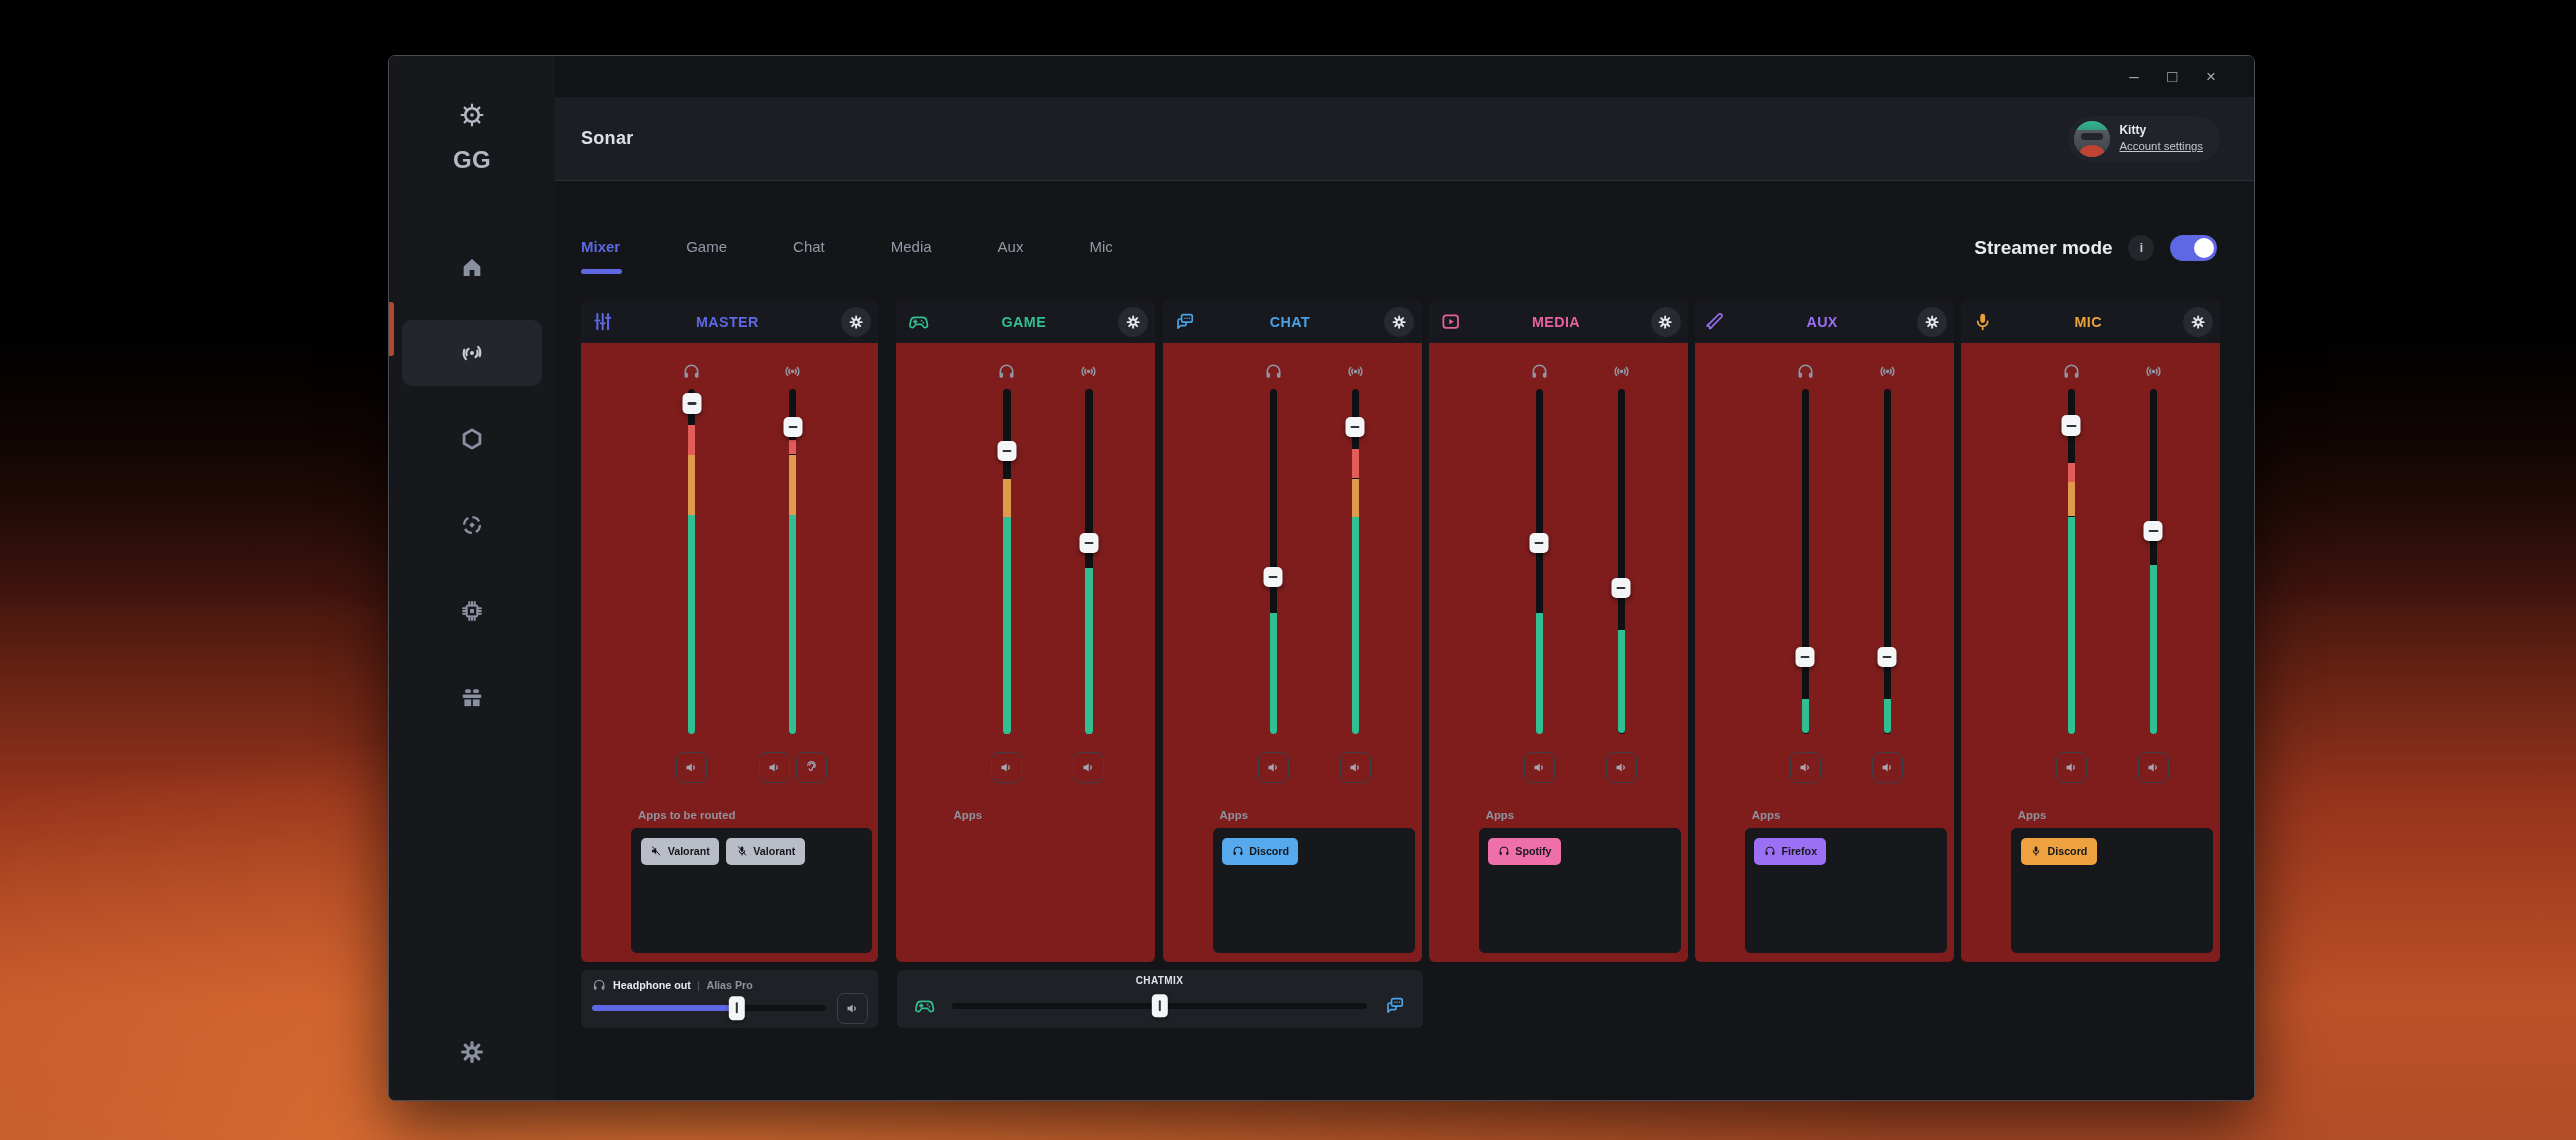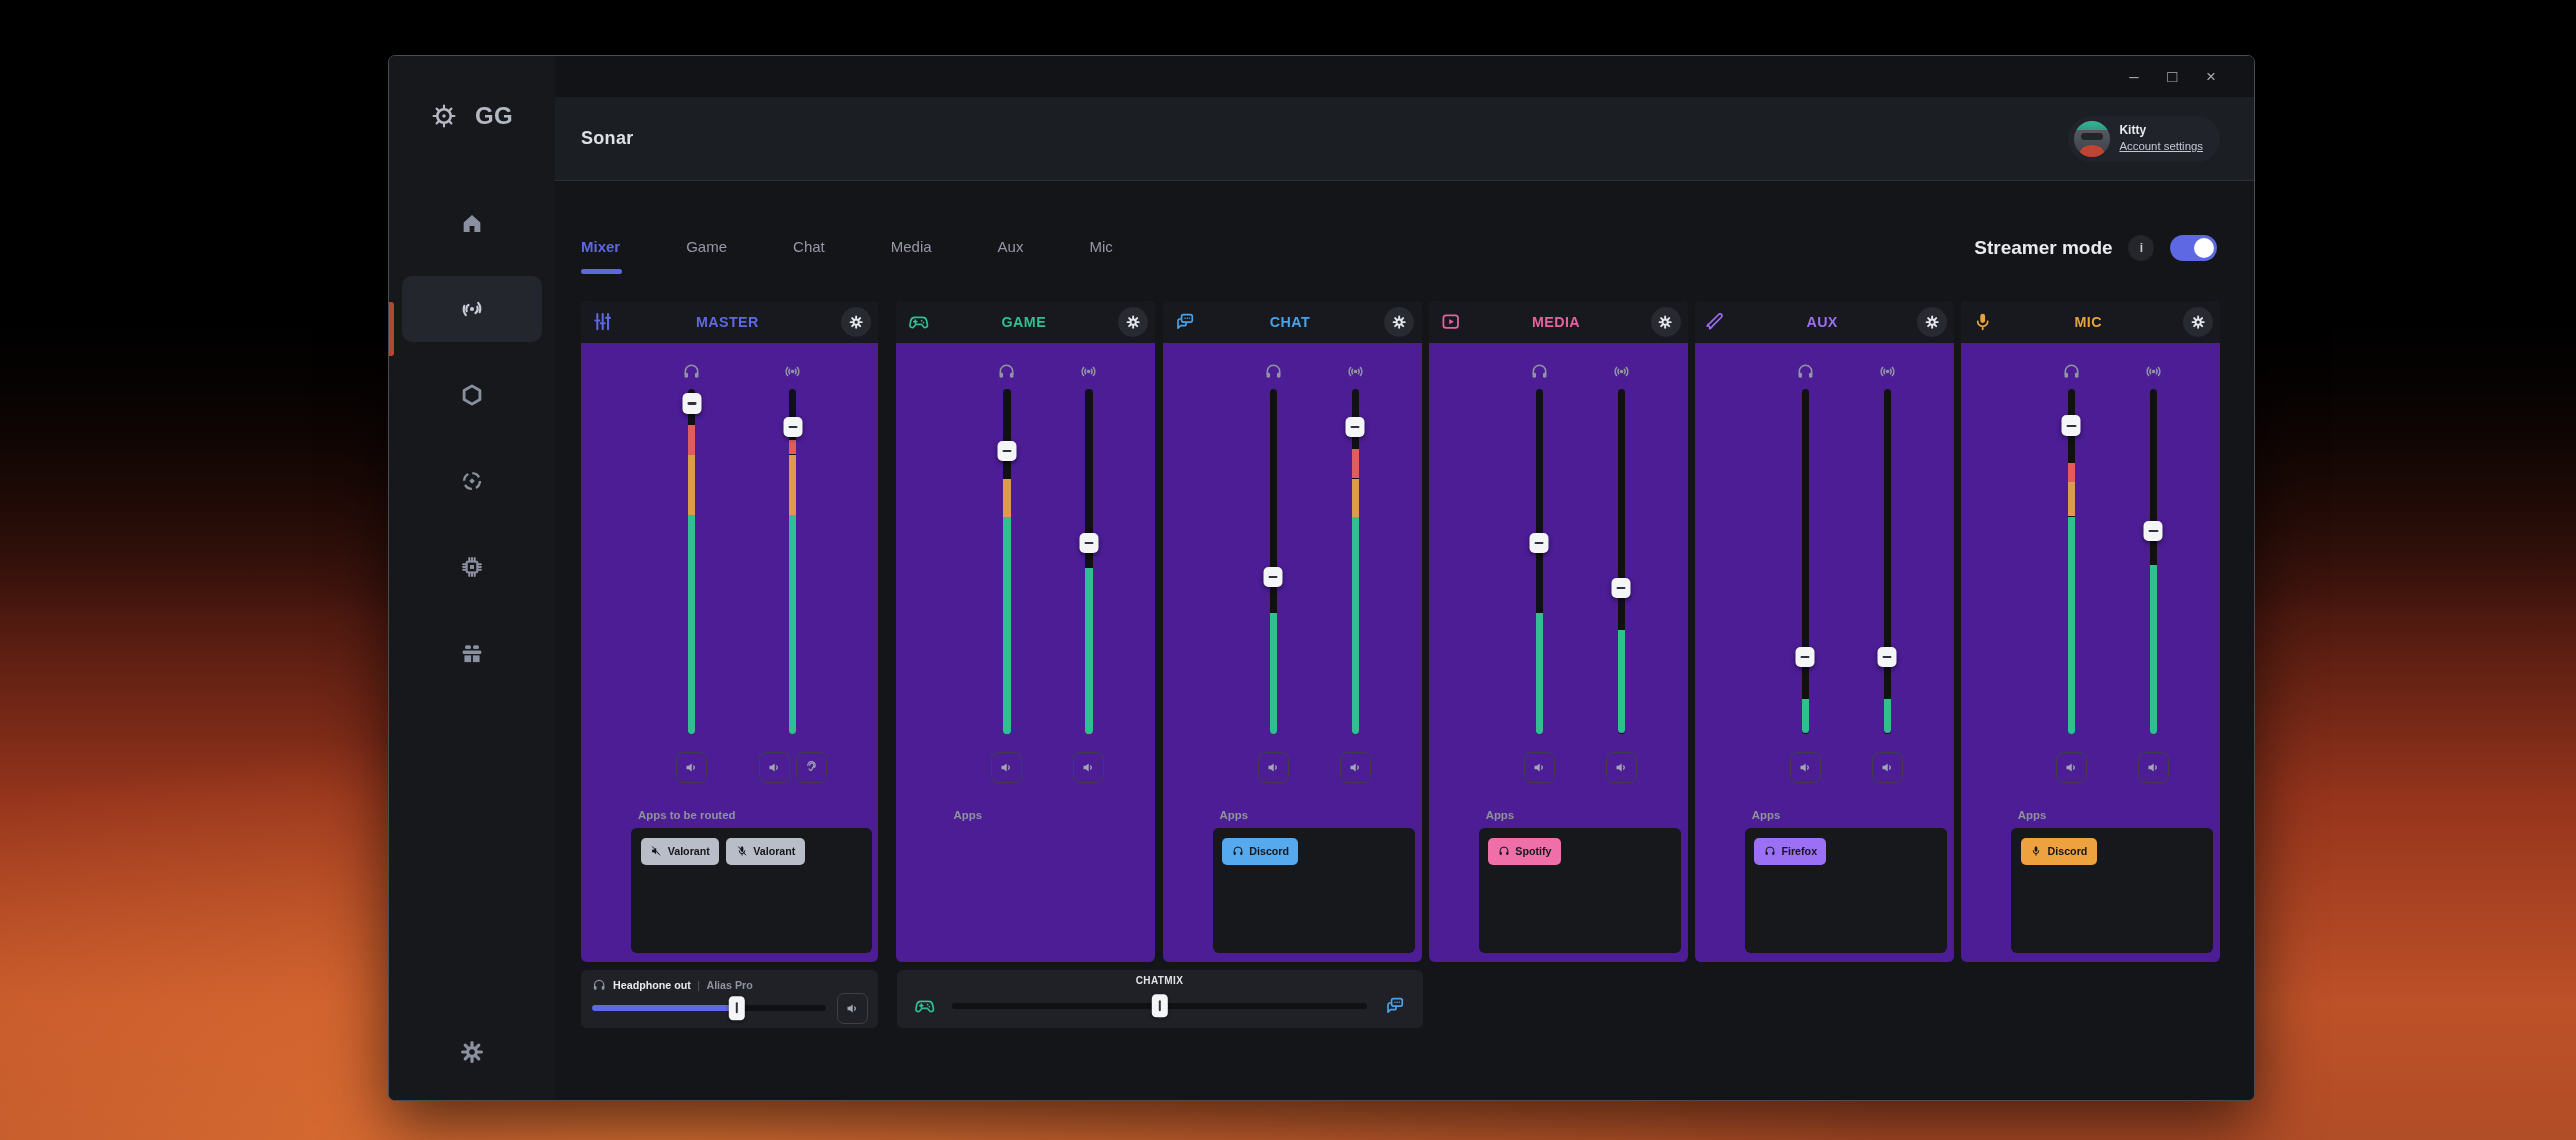--- a/index.html
+++ b/index.html
@@ -7,21 +7,21 @@
   .stage{position:relative;width:2576px;height:1140px;overflow:hidden;
     background:
       linear-gradient(180deg,#000 0%,#000 26%,rgba(0,0,0,0) 54%),
       radial-gradient(72% 58% at 26% 102%, rgba(235,122,55,.85), rgba(0,0,0,0) 66%),
       linear-gradient(180deg,#0a0403 28%,#45160e 52%,#95341c 70%,#bd5128 88%,#b14d27 100%);}
   .window{position:absolute;left:388px;top:55px;width:1867px;height:1046px;background:#131519;
     border:0.7px solid #4a4d53;border-radius:7.1px;display:flex;overflow:hidden;box-shadow:0 24px 64px rgba(0,0,0,.6);}
 
   
   .sidebar{width:166px;flex:none;background:#16181c;position:relative;display:flex;flex-direction:column;align-items:center;}
-  .logo{margin-top:46px;display:flex;align-items:center;gap:18px;color:#b4b8c2;font-weight:800;font-size:24px;letter-spacing:0.4px;}
+  .logo{margin-top:46px;display:flex;align-items:center;gap:18px;color:#b4b8c2;font-weight:800;font-size:24px;letter-spacing:0.4px;flex-direction:column;}
   .logo .lmark{width:26px;height:26px;display:flex;}
   .nav{margin-top:60px;display:flex;flex-direction:column;gap:20px;}
   .nav-item{width:140px;height:66px;border-radius:10px;display:flex;align-items:center;justify-content:center;color:#8b90a0;}
   .nav-item.active{background:#24262d;color:#c9cdd6;}
   .nav-item .nav-icon{width:26px;height:26px;display:flex;}
   .accent-bar{position:absolute;left:0;top:246px;width:5px;height:54px;background:#b2492f;border-radius:0 2.9px 2.9px 0;}
   .sidebar-gear{position:absolute;bottom:36px;color:#8b90a0;width:24px;height:24px;}
 
   
   .main{flex:1;display:flex;flex-direction:column;background:#131519;min-width:0;}
@@ -46,21 +46,21 @@
   .tab-underline{position:absolute;left:0;top:31px;width:41px;height:5px;border-radius:2.9px;}
   .streamer{margin-left:auto;display:flex;align-items:center;gap:15.7px;margin-top:-2.9px;}
   .streamer-label{font-size:19px;font-weight:700;color:#e8eaee;}
   .info-btn{width:26px;height:26px;border-radius:50%;background:#24262c;color:#c7cbd3;display:flex;align-items:center;justify-content:center;font-size:12px;font-weight:700;}
   .toggle{width:47px;height:26px;border-radius:13px;position:relative;}
   .knob{position:absolute;right:2.9px;top:2.9px;width:20px;height:20px;border-radius:50%;background:#fff;}
 
   
   .mixer{padding:0 34px 0 26px;flex:1;}
   .channels{display:flex;gap:7.1px;height:661px;}
-  .channel-panel{width:259px;flex:none;background:#4c1d95;border-radius:5.7px;display:flex;flex-direction:column;}
+  .channel-panel{width:259px;flex:none;background:#7f1d1d;border-radius:5.7px;display:flex;flex-direction:column;}
   .channel-panel.wide{width:297px;margin-right:11.4px;}
   .panel-header{height:42px;flex:none;background:#17191e;border-radius:5.7px 5.7px 0 0;display:flex;align-items:center;padding:0 7.1px 0 11.4px;}
   .ch-icon{width:21.4px;height:21.4px;display:flex;}
   .ch-label{flex:1;text-align:center;font-size:14.3px;font-weight:700;letter-spacing:0.4px;}
   .gear-btn{width:30px;height:30px;border-radius:50%;background:#272a31;display:flex;align-items:center;justify-content:center;color:#e4e6ea;flex:none;}
   .gear-btn .gi{width:14.3px;height:14.3px;display:flex;}
   .panel-body{flex:1;display:flex;flex-direction:column;padding-top:17px;padding-left:44px;}
   .sliders-row{display:flex;justify-content:space-evenly;}
   .slider-col{display:flex;flex-direction:column;align-items:center;}
   .out-icon{color:#9095a3;height:23px;display:flex;align-items:center;width:19px;}

